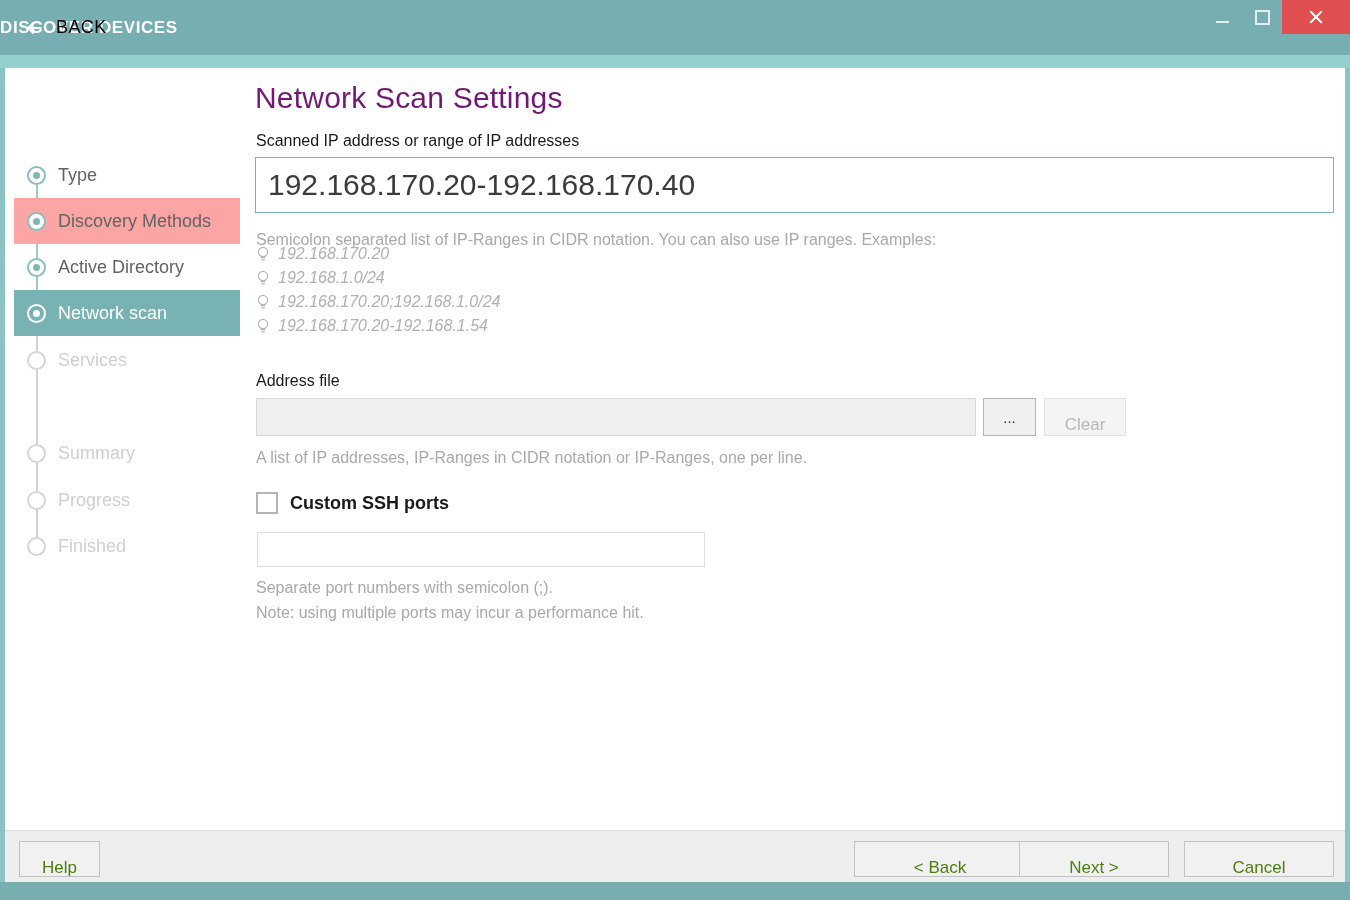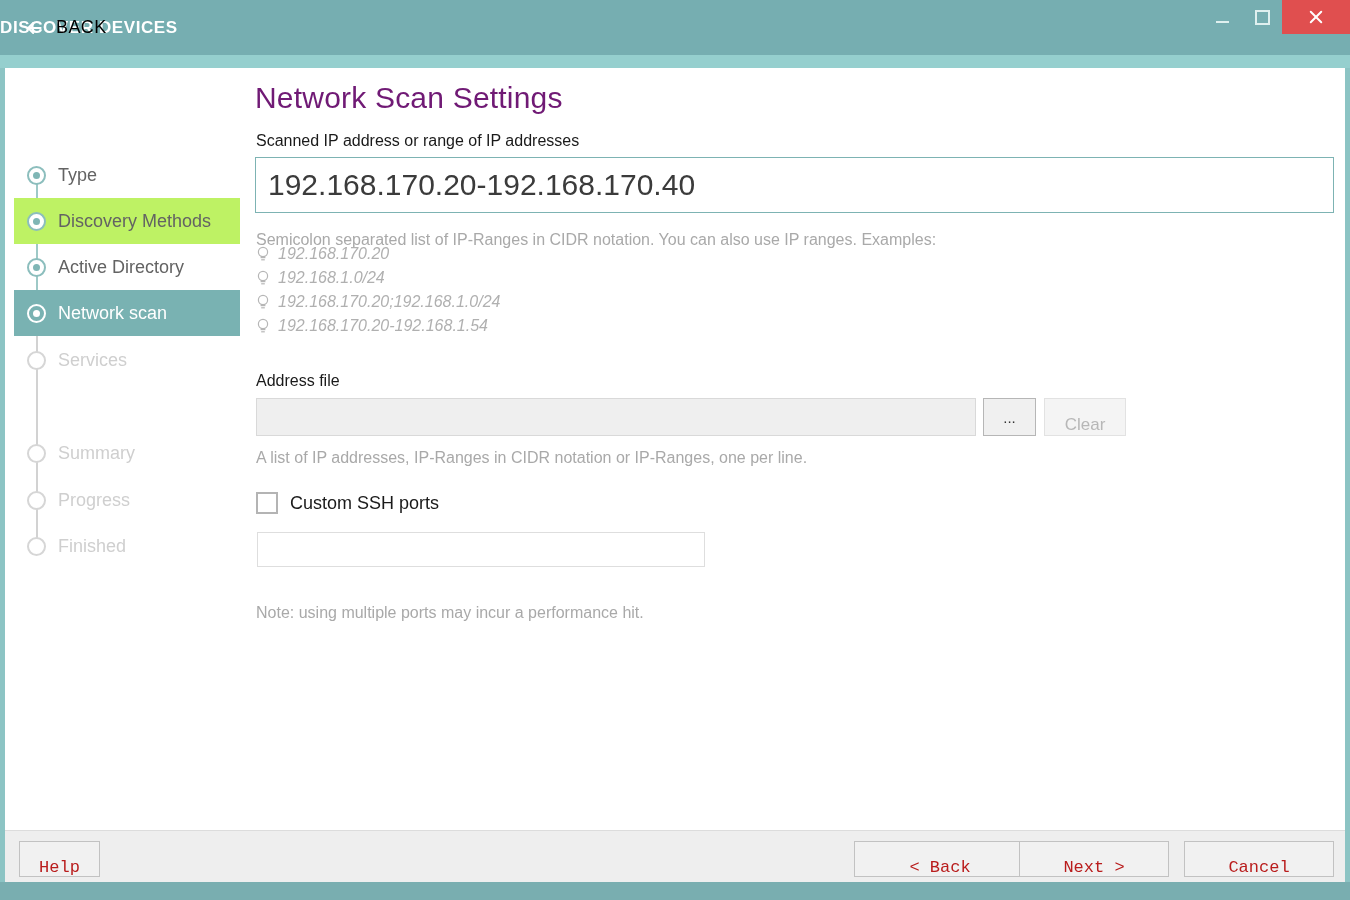--- a/index.html
+++ b/index.html
@@ -202,21 +202,21 @@
   .step-label {
     font-size: 18px;
     color: #636363;
     white-space: nowrap;
   }
   
   .step.pending .dot-outer { border-color: #d6d6d6; background: #ffffff; }
   .step.pending .dot-inner { background: transparent; }
   .step.pending .step-label { color: #cfcfcf; }
   
-  .step.highlight { background: #bef264; text-align: center; }
+  .step.highlight { background: #fca5a5; text-align: center; }
   
   .step.active { background: #79b2b2; }
   .step.active .dot-outer { border-color: #ffffff; background: #79b2b2; }
   .step.active .dot-inner { background: #ffffff; }
   .step.active .step-label { color: #ffffff; }
 
   
   .main {
     position: absolute;
     left: 250px;
@@ -335,20 +335,21 @@
     position: absolute;
     left: 1px; top: 381px;
   }
   .ssh-row {
     position: absolute;
     left: 1px; top: 424px;
     display: flex;
     align-items: center;
     gap: 12px;
     cursor: pointer;
+    font-weight: bold;
   }
   .checkbox {
     width: 22px; height: 22px;
     box-sizing: border-box;
     border: 2px solid #b4b4b4;
     background: #ffffff;
   }
   .ssh-label {
     font-size: 18px;
     color: #1a1a1a;
@@ -384,23 +385,23 @@
     height: 52px;
     background: #eeeeee;
     border-top: 1px solid #dcdcdc;
     box-sizing: border-box;
   }
   .btn {
     position: absolute;
     box-sizing: border-box;
     border: 1px solid #c2c2c2;
     background: #f1f1f1;
-    font-family: Liberation Mono, monospace;
+    font-family: Liberation Sans, sans-serif;
     font-size: 17px;
-    color: #b91c1c;
+    color: #4d7c0f;
     cursor: pointer;
     padding: 16px;
   }
   .btn-help   { left: 14px;  top: 10px; width: 81px;  height: 36px; }
   .btn-back   { left: 849px; top: 10px; width: 172px; height: 36px; }
   .btn-next   { left: 1014px;top: 10px; width: 150px; height: 36px; }
   .btn-cancel { left: 1179px;top: 10px; width: 150px; height: 36px; }
 </style>
 </head>
 <body>
@@ -567,20 +568,21 @@
       <input class="addr-input" type="text" value="" style="">
       <button class="btn-browse">...</button>
       <button class="btn-clear">Clear</button>
       <div class="hint hint-addr">A list of IP addresses, IP-Ranges in CIDR notation or IP-Ranges, one per line.</div>
 
       <div class="ssh-row">
         <span class="checkbox"></span>
         <span class="ssh-label">Custom SSH ports</span>
       </div>
       <input class="ssh-input" type="text" value="" style="">
+      <div class="hint hint-ssh1">Separate port numbers with semicolon (;).</div>
       <div class="hint hint-ssh2">Note: using multiple ports may incur a performance hit.</div>
     </div>
   </div>
 
   <div class="footer">
     <button class="btn btn-help">Help</button>
     <button class="btn btn-back">&lt; Back</button>
     <button class="btn btn-next">Next &gt;</button>
     <button class="btn btn-cancel">Cancel</button>
   </div>

